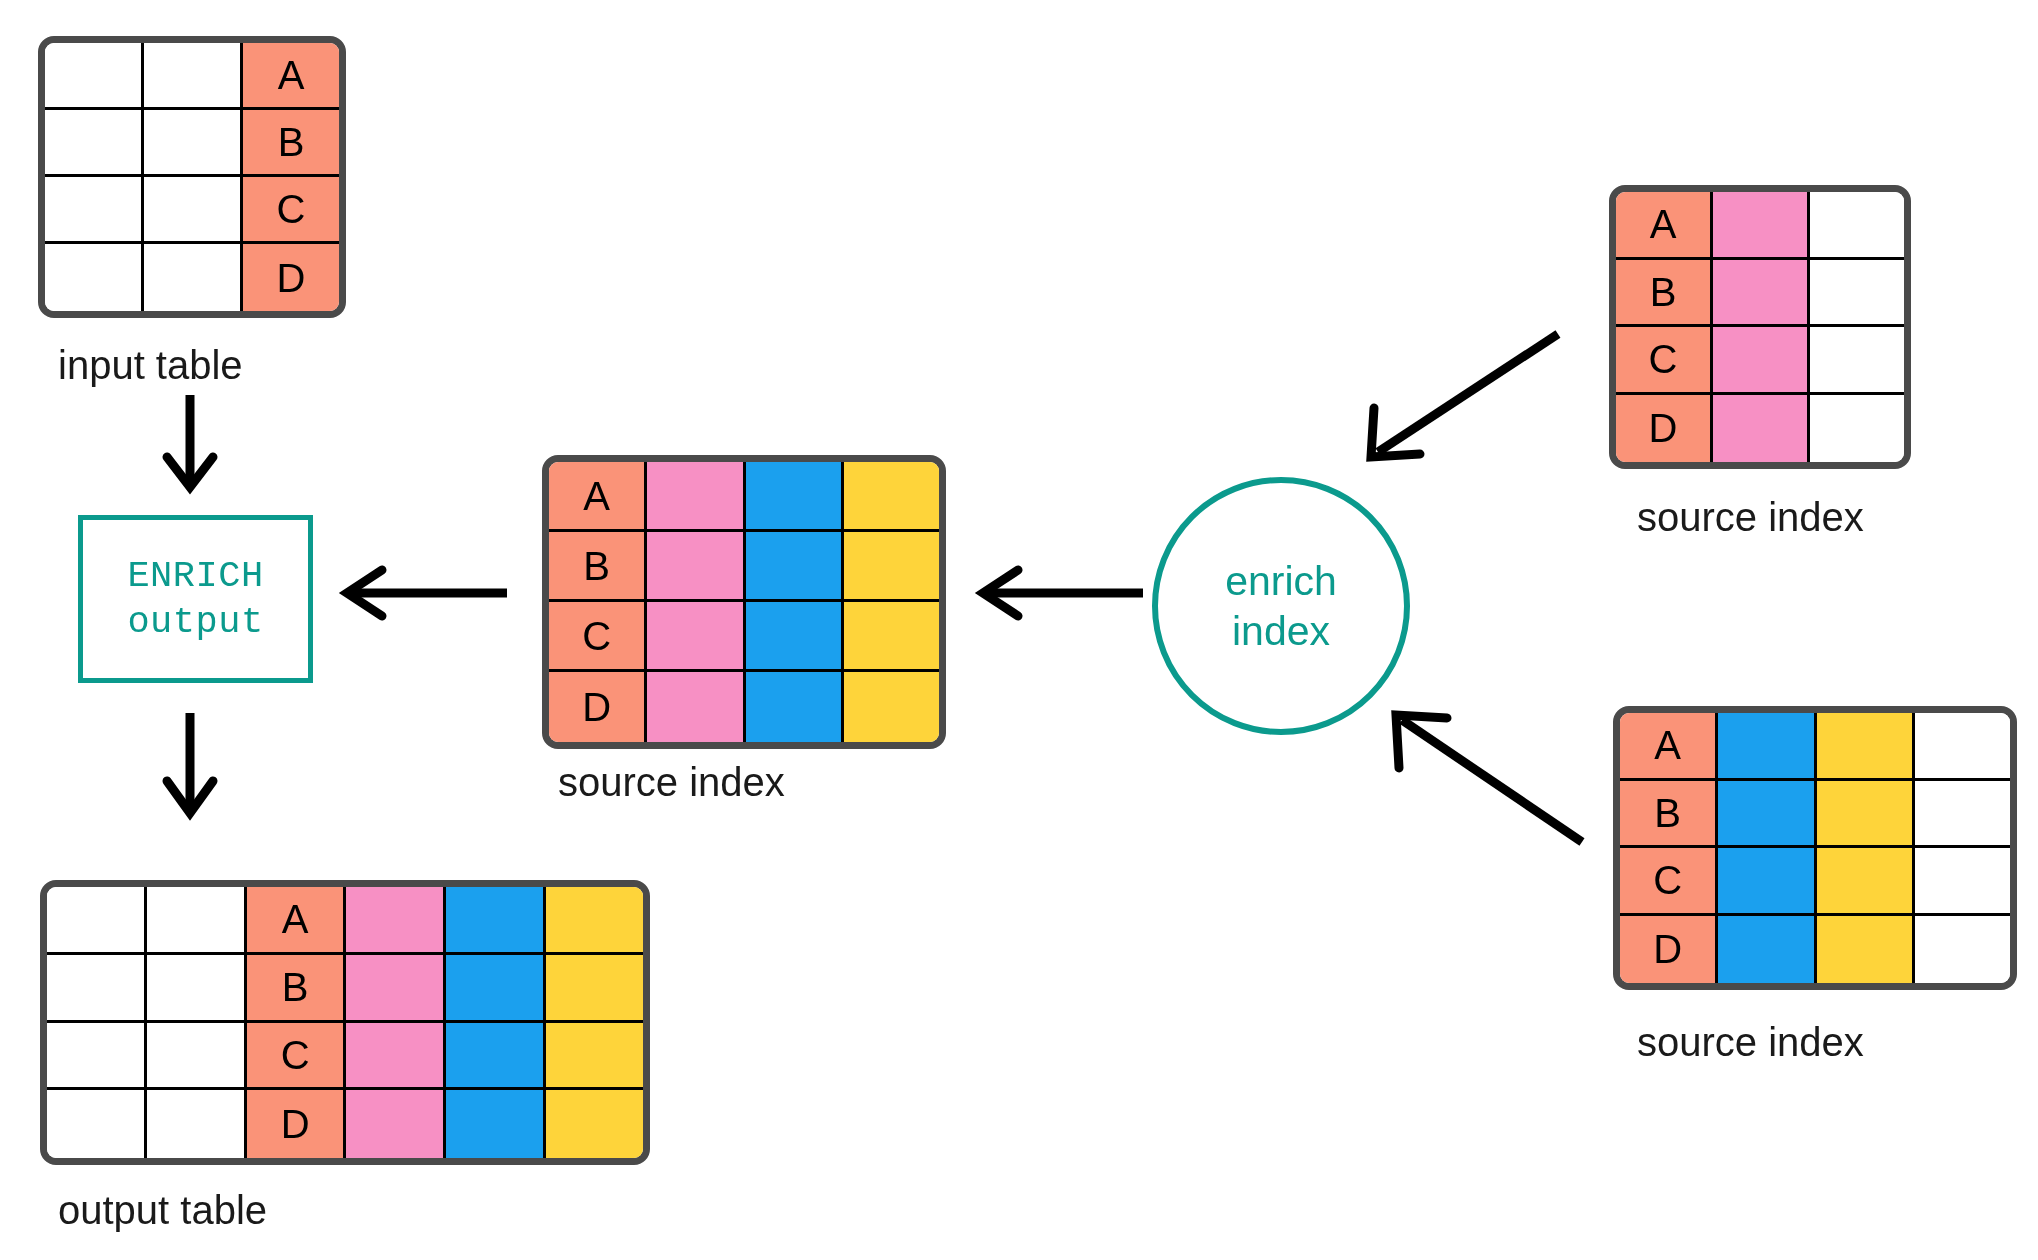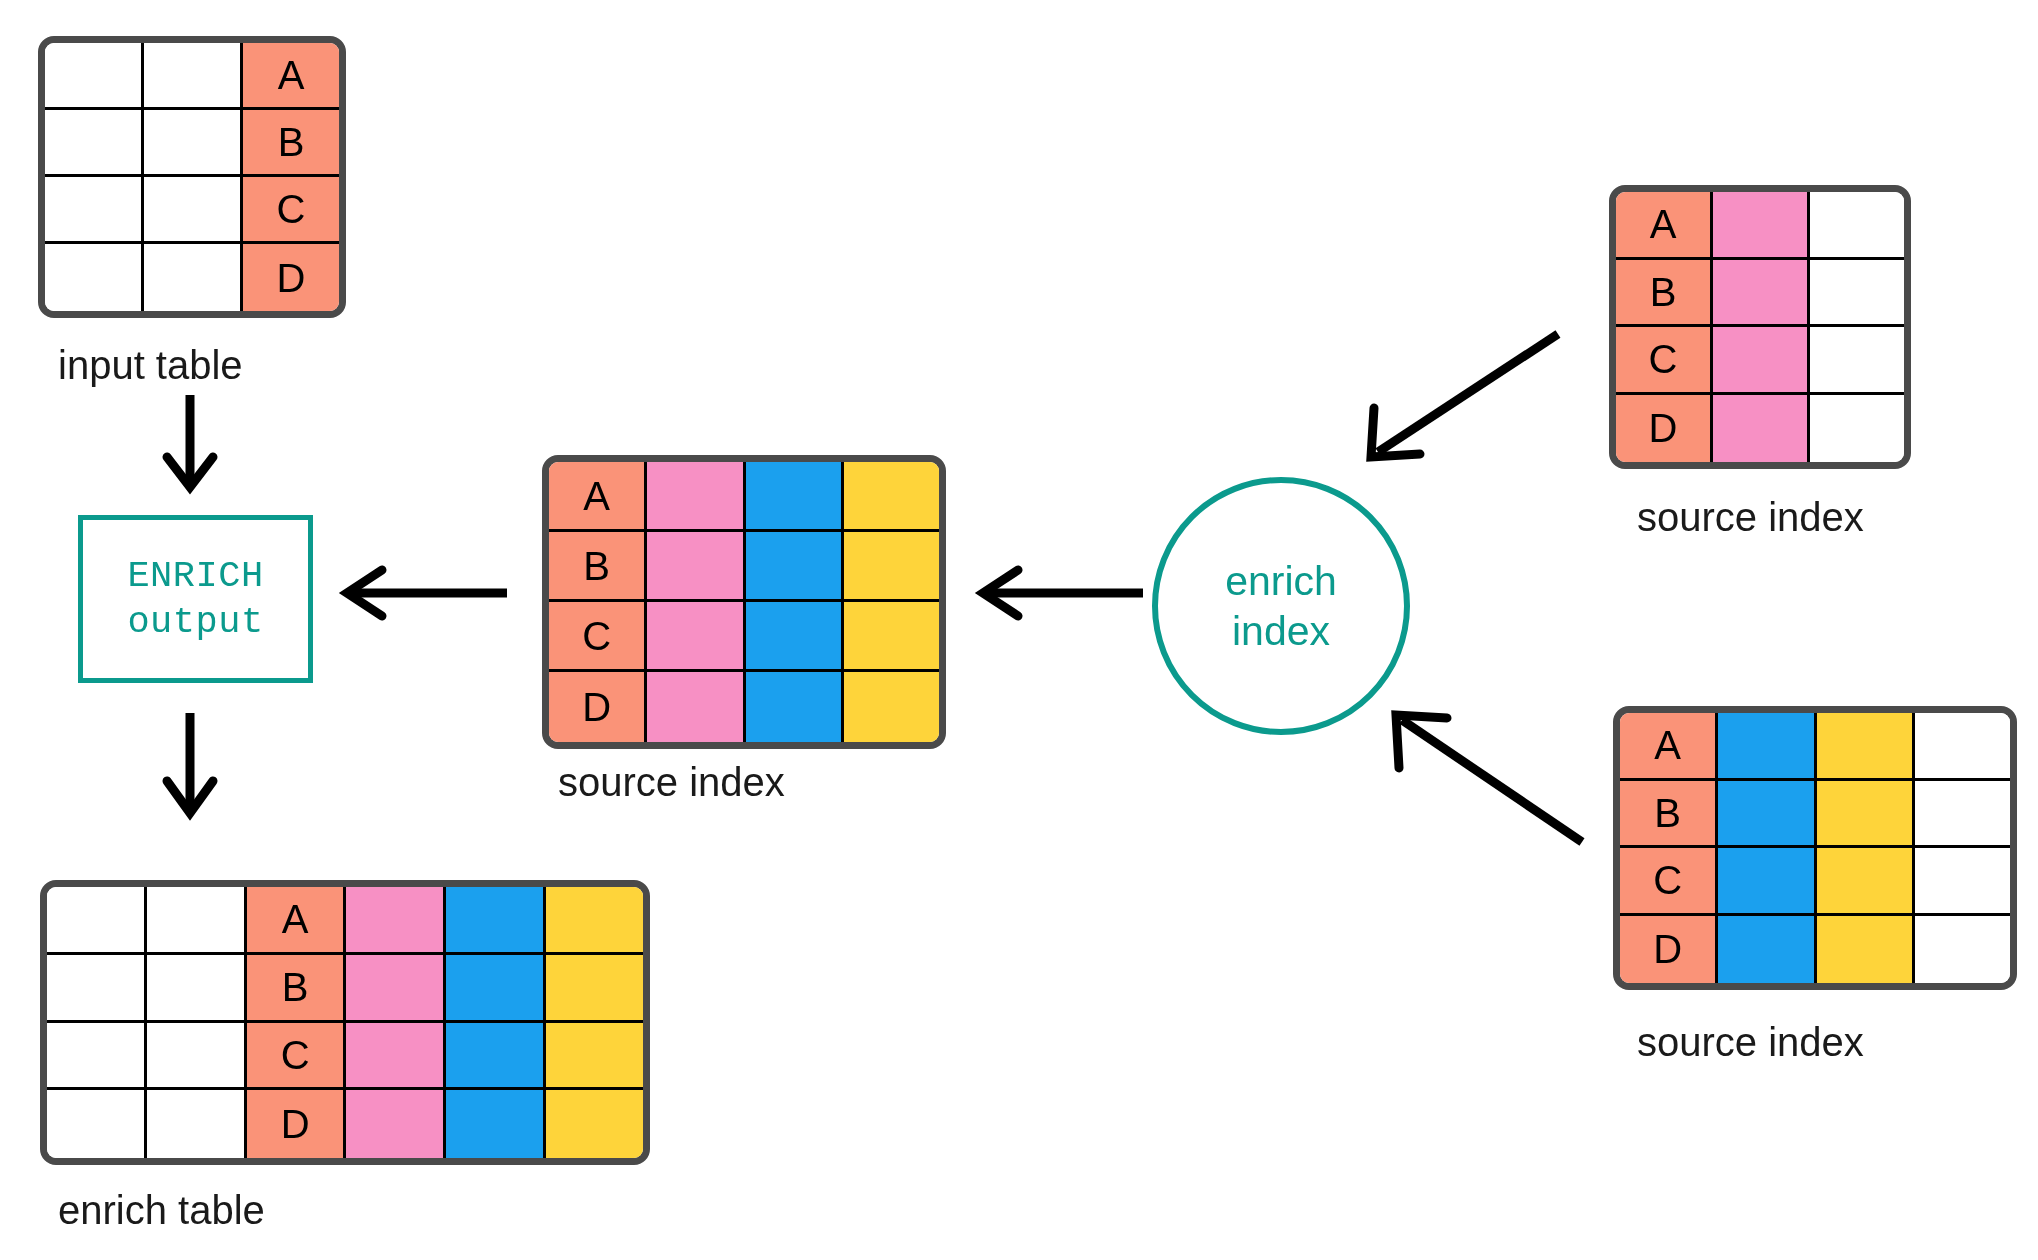--- a/index.html
+++ b/index.html
@@ -195,21 +195,21 @@
         <div class="row">
           <div class="cell c-white" style="flex: 1 1 0px;"></div>
           <div class="cell c-white" style="flex: 1 1 0px;"></div>
           <div class="cell c-orange" style="flex: 1 1 0px;">D</div>
           <div class="cell c-pink" style="flex: 1 1 0px;"></div>
           <div class="cell c-blue" style="flex: 1 1 0px;"></div>
           <div class="cell c-yellow" style="flex: 1 1 0px;"></div>
         </div>
       </div>
   </div>
-  <div class="caption" style="left:58px; top:1190px;">enrich table</div>
+  <div class="caption" style="left:58px; top:1190px;">output table</div>
 
   <div class="tbl-wrap" style="left:542px; top:455px;">
     <div class="tbl" id="enrich-index" style="width:404px; height:294px;">
         <div class="row">
           <div class="cell c-orange" style="flex: 1 1 0px;">A</div>
           <div class="cell c-pink" style="flex: 1 1 0px;"></div>
           <div class="cell c-blue" style="flex: 1 1 0px;"></div>
           <div class="cell c-yellow" style="flex: 1 1 0px;"></div>
         </div>
         <div class="row">

